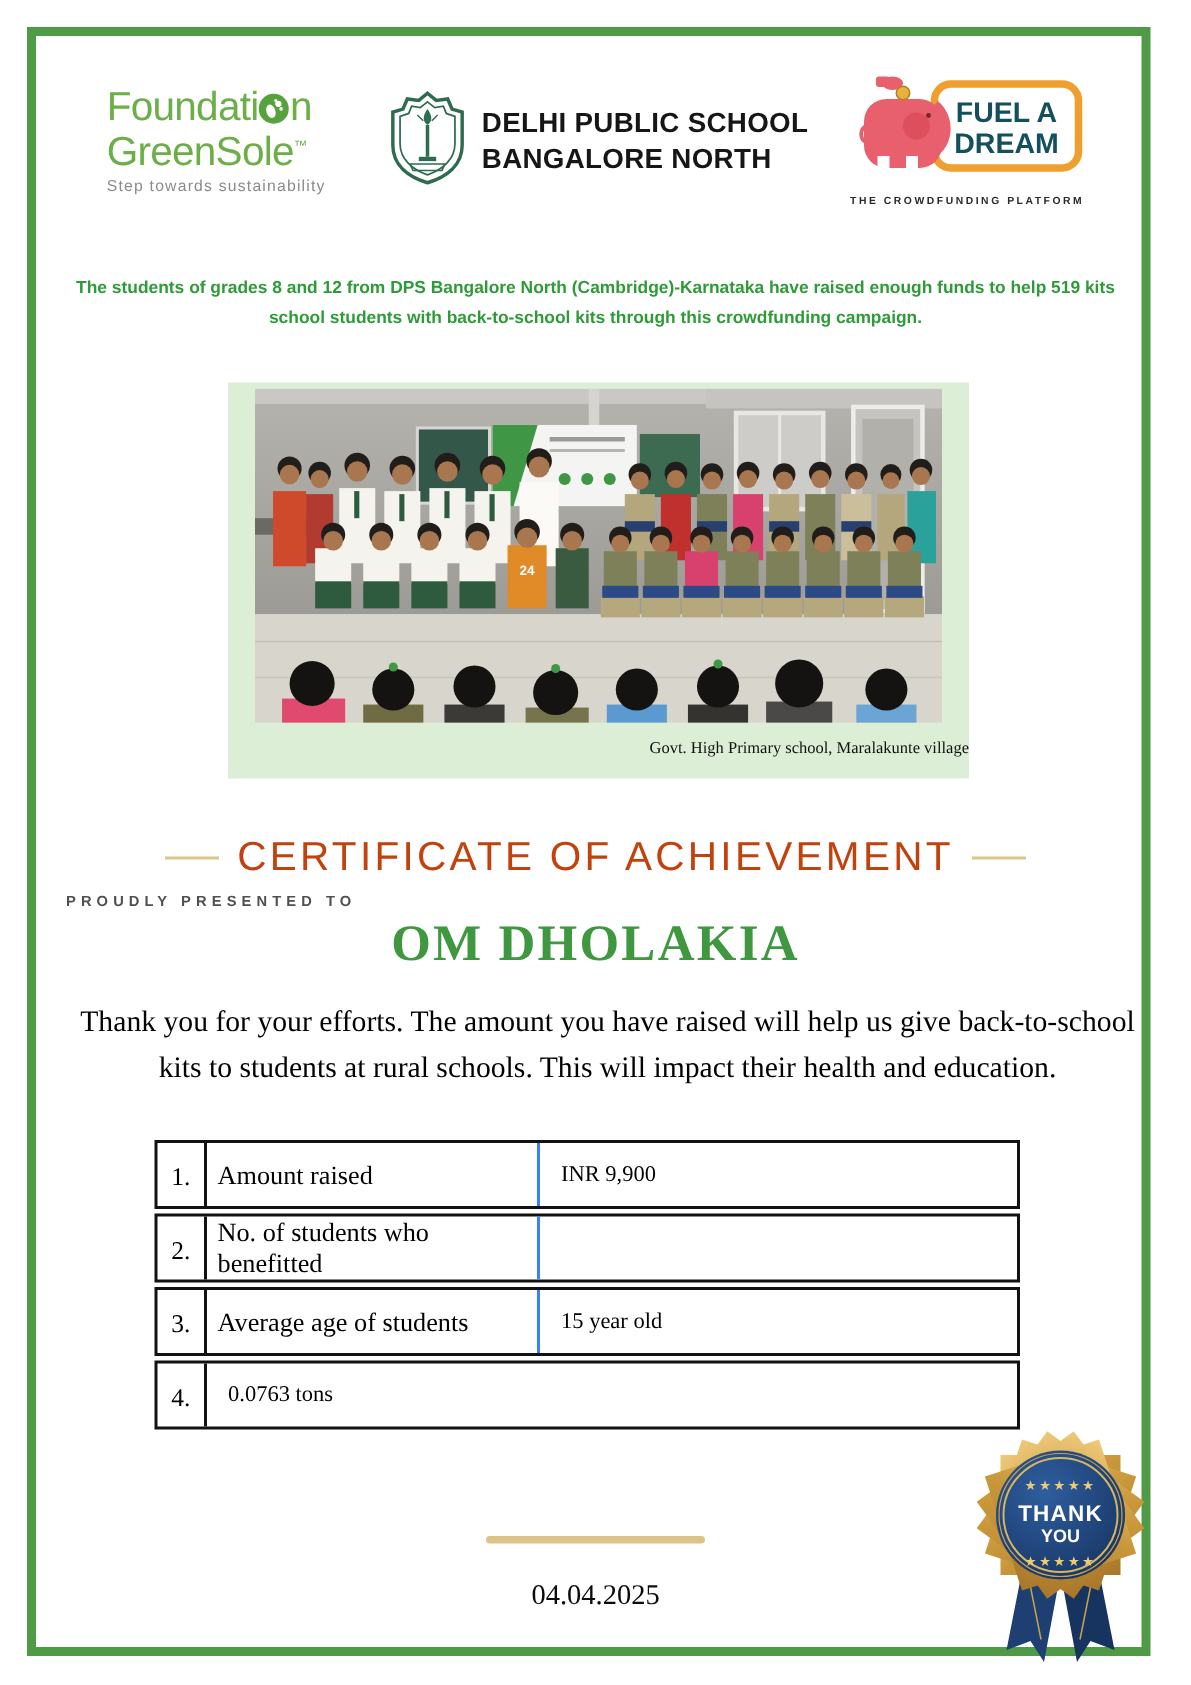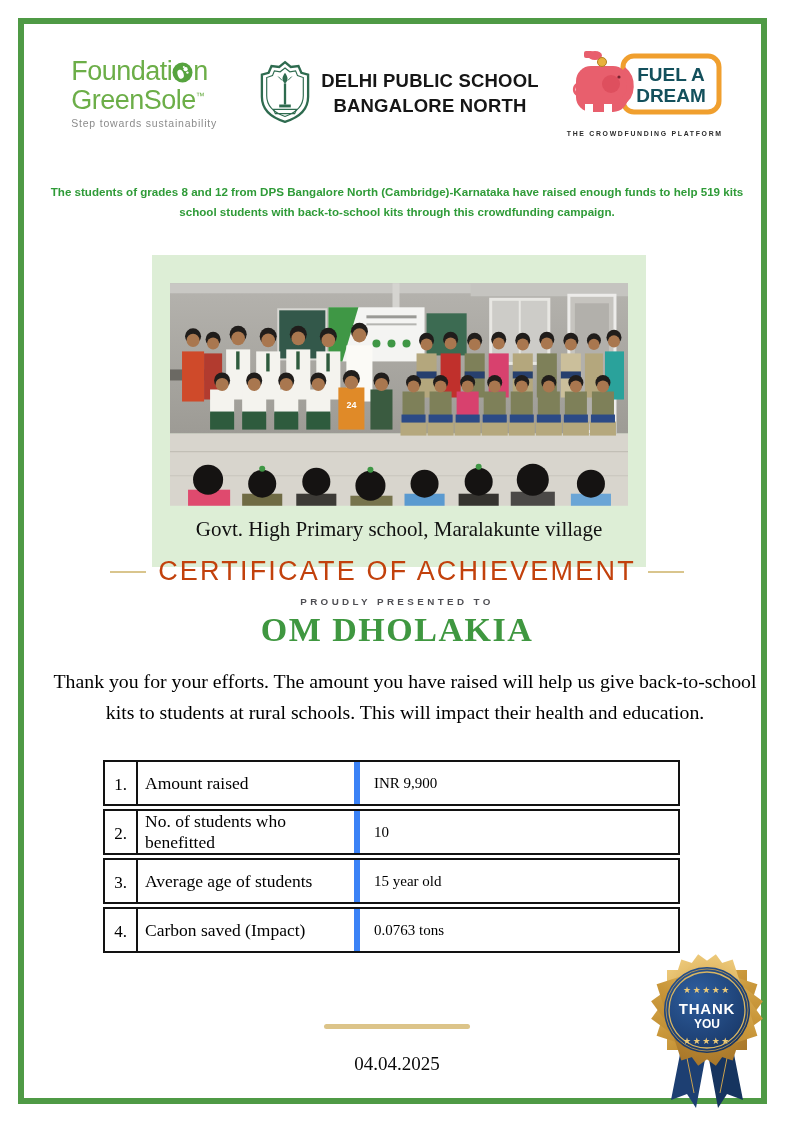--- a/index.html
+++ b/index.html
@@ -12,56 +12,56 @@
 
   
   .logos { position:absolute; top:50px; left:0; width:100%; display:flex;
            justify-content:center; align-items:center; gap:26px; z-index:2; }
   .gs-logo { text-align:left; width:162px; }
   .gs-word { font-size:27px; color:#6cae48; letter-spacing:-0.5px; line-height:0.98; font-weight:400; }
   .gs-tm { font-size:9px; vertical-align:super; color:#6cae48; }
   .gs-foot { display:inline-block; vertical-align:-3px; }
   .gs-tag { font-size:10.5px; color:#8b8b8b; letter-spacing:0.8px; margin-top:4px; }
   .dps-logo { display:flex; align-items:center; gap:10px; }
-  .dps-text { font-weight:bold; font-size:18.5px; color:#161616; line-height:1.3; letter-spacing:0.2px;text-align:center; }
+  .dps-text { font-weight:bold; font-size:18.5px; color:#161616; line-height:1.3; letter-spacing:0.2px; }
   .fad-logo { text-align:right; width:158px; }
   .fad-tag { font-size:6.9px; font-weight:bold; color:#2a2a2a; letter-spacing:1.7px; margin-top:2px; }
 
   
   .intro { position:absolute; top:182px; left:40px; right:40px; text-align:center;
            color:#2f9b38; font-weight:bold; font-size:11.6px; line-height:1.7; z-index:2; }
 
   
-  .photo-card { position:absolute; top:255px; left:152px; width:494px; height:312px;
-                background:#ddeed6; z-index:2; padding-top:28px; }
+  .photo-card { position:absolute; top:255px; left:152px; width:494px; height:264px;
+                background:#ddeed6; z-index:2; padding-top:4px; }
   .photo-card svg.photo { display:block; margin:0 auto; }
-  .caption { text-align:center; font-family:"Liberation Serif", serif; font-size:21px;
+  .caption { text-align:right; font-family:"Liberation Serif", serif; font-size:11px;
              color:#111; margin-top:11px; }
 
   
   .title-row { position:absolute; top:556px; left:110px; right:110px; display:flex;
                align-items:center; gap:12px; z-index:2; }
   .title-row .rule { flex:1; height:2px; background:#d9c58d; }
   .cert-title { font-family:Liberation Sans, sans-serif; font-size:27px; color:#c2410c;
                 letter-spacing:2.2px; white-space:nowrap; }
-  .presented { position:absolute; top:596px; left:0; width:100%; text-align:center;
-               font-size:9.8px; letter-spacing:3.4px; color:#4f4f54; font-weight:600; z-index:2; }
+  .presented { position:absolute; top:596px; left:0; width:100%; 
+               font-size:9.8px; letter-spacing:3.4px; color:#4f4f54; font-weight:600; z-index:2;padding-left:44px; }
   .recipient { position:absolute; top:611px; left:0; width:100%; text-align:center;
                font-family:"Liberation Serif", serif; font-size:34px; font-weight:bold;
                color:#3f9740; letter-spacing:1.5px; z-index:2; }
   .message { position:absolute; top:666px; left:44px; right:28px; text-align:center;
              font-family:"Liberation Serif", serif; font-size:19.8px; line-height:1.55;
              color:#000000; z-index:2; }
 
   
   .impact-table { position:absolute; top:760px; left:103px; width:577px; z-index:2; }
   .t-row { display:flex; height:46px; border:2px solid #121212; margin-bottom:3px; background:#fff; }
   .t-num { width:33px; border-right:2px solid #121212; display:flex; align-items:center;
            justify-content:center; font-family:"Liberation Serif", serif; font-size:17px; padding-top:4px; }
-  .t-label { width:222px; border-right:6px solid #3b82f6; display:flex; align-items:center;
+  .t-label { width:222px; border-right:2px solid #3b82f6; display:flex; align-items:center;
              padding-left:7px; font-family:"Liberation Serif", serif; font-size:17.5px; }
   .t-value { flex:1; display:flex; align-items:center; padding-left:14px;
              font-family:"Liberation Serif", serif; font-size:15px; }
 
   
   .date-block { position:absolute; top:1024px; left:0; width:100%; display:flex;
                 flex-direction:column; align-items:center; z-index:2; }
   .date-rule { width:146px; height:5px; border-radius:3px; background:#dcc489; }
   .date-text { margin-top:24px; font-family:"Liberation Serif", serif; font-size:19px; color:#0a0a0a; }
 
@@ -326,30 +326,28 @@
 
   <div class="impact-table">
     <div class="t-row">
       <div class="t-num">1.</div>
       <div class="t-label">Amount raised</div>
       <div class="t-value">INR 9,900</div>
     </div>
     <div class="t-row">
       <div class="t-num">2.</div>
       <div class="t-label">No. of students who benefitted</div>
-      <div class="t-value">10</div>
     </div>
     <div class="t-row">
       <div class="t-num">3.</div>
       <div class="t-label">Average age of students</div>
       <div class="t-value">15 year old</div>
     </div>
     <div class="t-row">
       <div class="t-num">4.</div>
-      <div class="t-label">Carbon saved (Impact)</div>
       <div class="t-value">0.0763 tons</div>
     </div>
   </div>
 
   <div class="date-block">
     <div class="date-rule"></div>
     <div class="date-text">04.04.2025</div>
   </div>
 
   <div class="badge">

